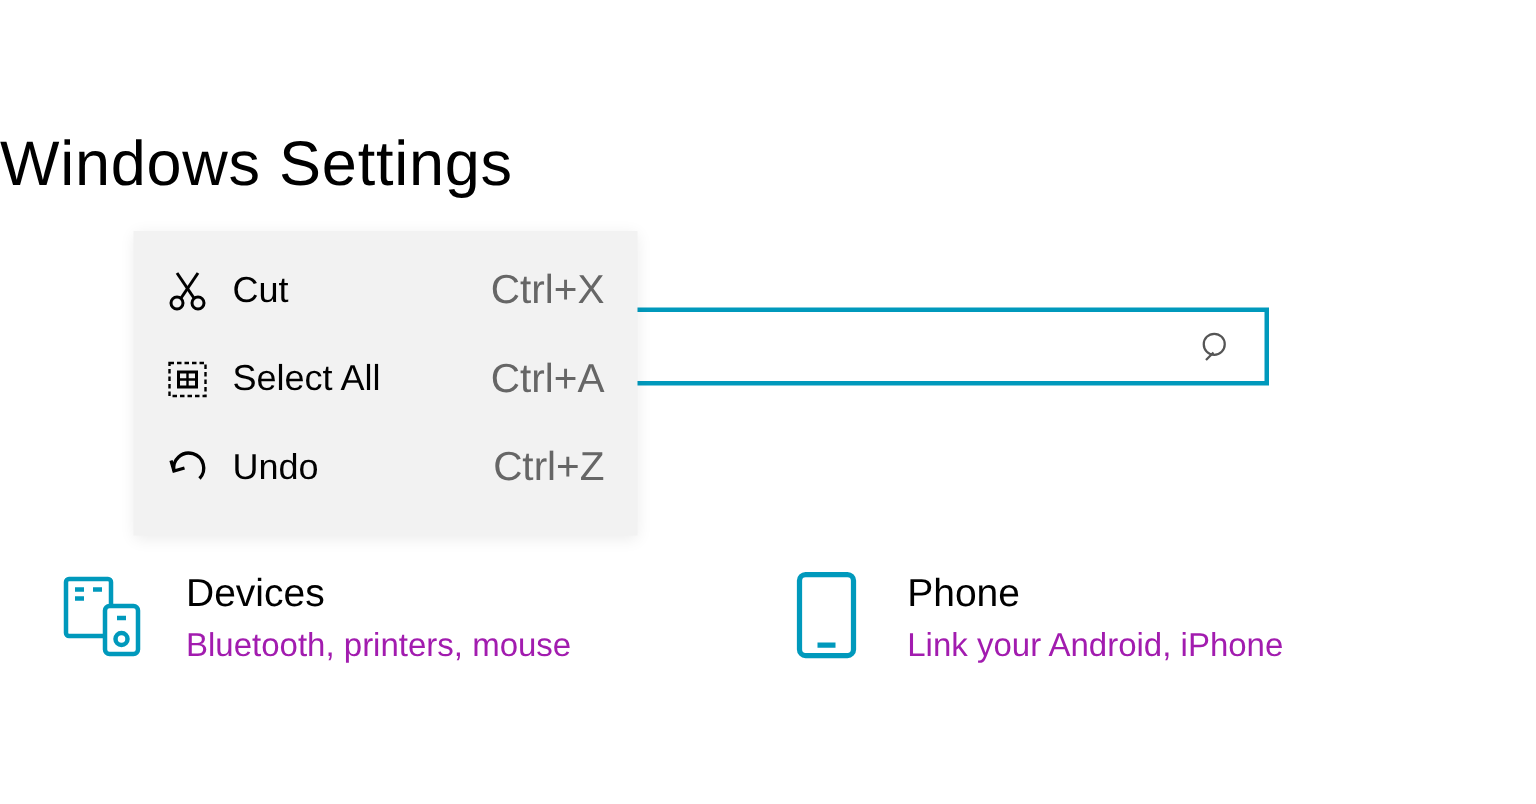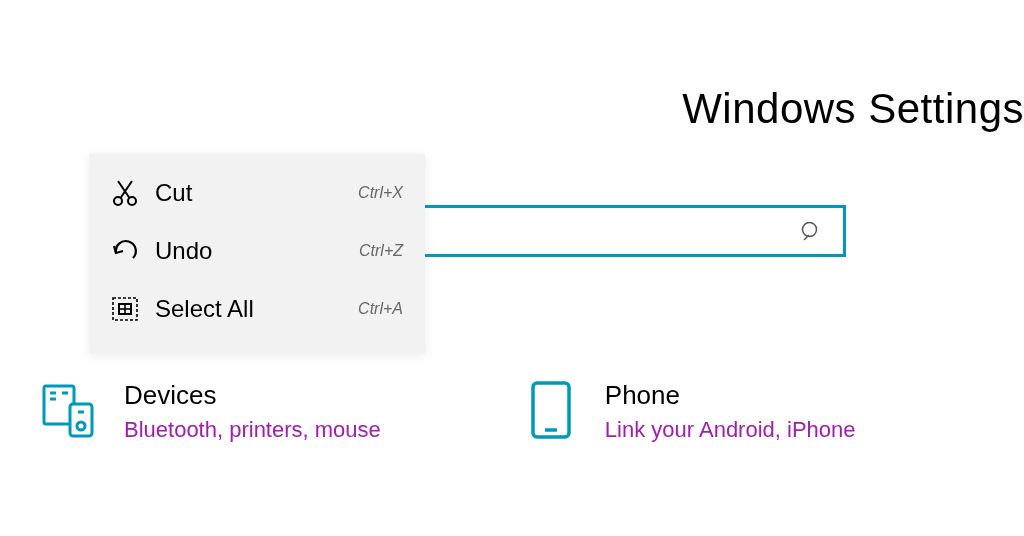--- a/index.html
+++ b/index.html
@@ -10,21 +10,21 @@
     background: #ffffff;
     font-family: "Segoe UI", Arial, sans-serif;
     color: #000;
     overflow: hidden;
   }
   .page-title {
     position: absolute;
     top: 85px;
     left: 0;
     width: 1024px;
-    text-align: right;
+    text-align: left;
     font-size: 42px;
     font-weight: 300;
     letter-spacing: 0.5px;
   }
   .search-box {
     position: absolute;
     top: 205px;
     left: 178px;
     width: 668px;
     height: 52px;
@@ -100,22 +100,21 @@
     justify-content: center;
     flex-shrink: 0;
   }
   .menu-label {
     margin-left: 12px;
     flex: 1;
     color: #000;
   }
   .menu-shortcut {
     color: #666;
-    font-size: 16px;
-    font-style: italic;
+    font-size: 27px;
   }
 </style>
 </head>
 <body>
 
 <div class="page-title">Windows Settings</div>
 
 <div class="search-box">
   <input class="search-input" type="text" value="" style="">
   <span class="search-icon">
@@ -172,35 +171,35 @@
         <line x1="17.5" y1="19" x2="6" y2="2"></line>
       </svg>
     </span>
     <span class="menu-label">Cut</span>
     <span class="menu-shortcut">Ctrl+X</span>
   </div>
 
 
   <div class="menu-item">
     <span class="menu-icon">
-      <svg width="28" height="26" viewBox="0 0 28 26" fill="none" stroke="#000" stroke-width="2.2">
-        <path d="M 22 20 A 10 10 0 1 0 5 15"></path>
-        <polyline points="3,8 5,15 12,13" fill="none"></polyline>
-      </svg>
-    </span>
-    <span class="menu-label">Undo</span>
-    <span class="menu-shortcut">Ctrl+Z</span>
-  </div>
-
-  <div class="menu-item">
-    <span class="menu-icon">
       <svg width="28" height="26" viewBox="0 0 28 26" fill="none" stroke="#000" stroke-width="1.6">
         <rect x="2" y="2" width="24" height="22" stroke-dasharray="3 2"></rect>
         <rect x="8" y="8" width="12" height="10" stroke-width="2"></rect>
         <line x1="14" y1="8" x2="14" y2="18"></line>
         <line x1="8" y1="13" x2="20" y2="13"></line>
       </svg>
     </span>
     <span class="menu-label">Select All</span>
     <span class="menu-shortcut">Ctrl+A</span>
   </div>
 
+  <div class="menu-item">
+    <span class="menu-icon">
+      <svg width="28" height="26" viewBox="0 0 28 26" fill="none" stroke="#000" stroke-width="2.2">
+        <path d="M 22 20 A 10 10 0 1 0 5 15"></path>
+        <polyline points="3,8 5,15 12,13" fill="none"></polyline>
+      </svg>
+    </span>
+    <span class="menu-label">Undo</span>
+    <span class="menu-shortcut">Ctrl+Z</span>
+  </div>
+
 </div>
 
 </body></html>

